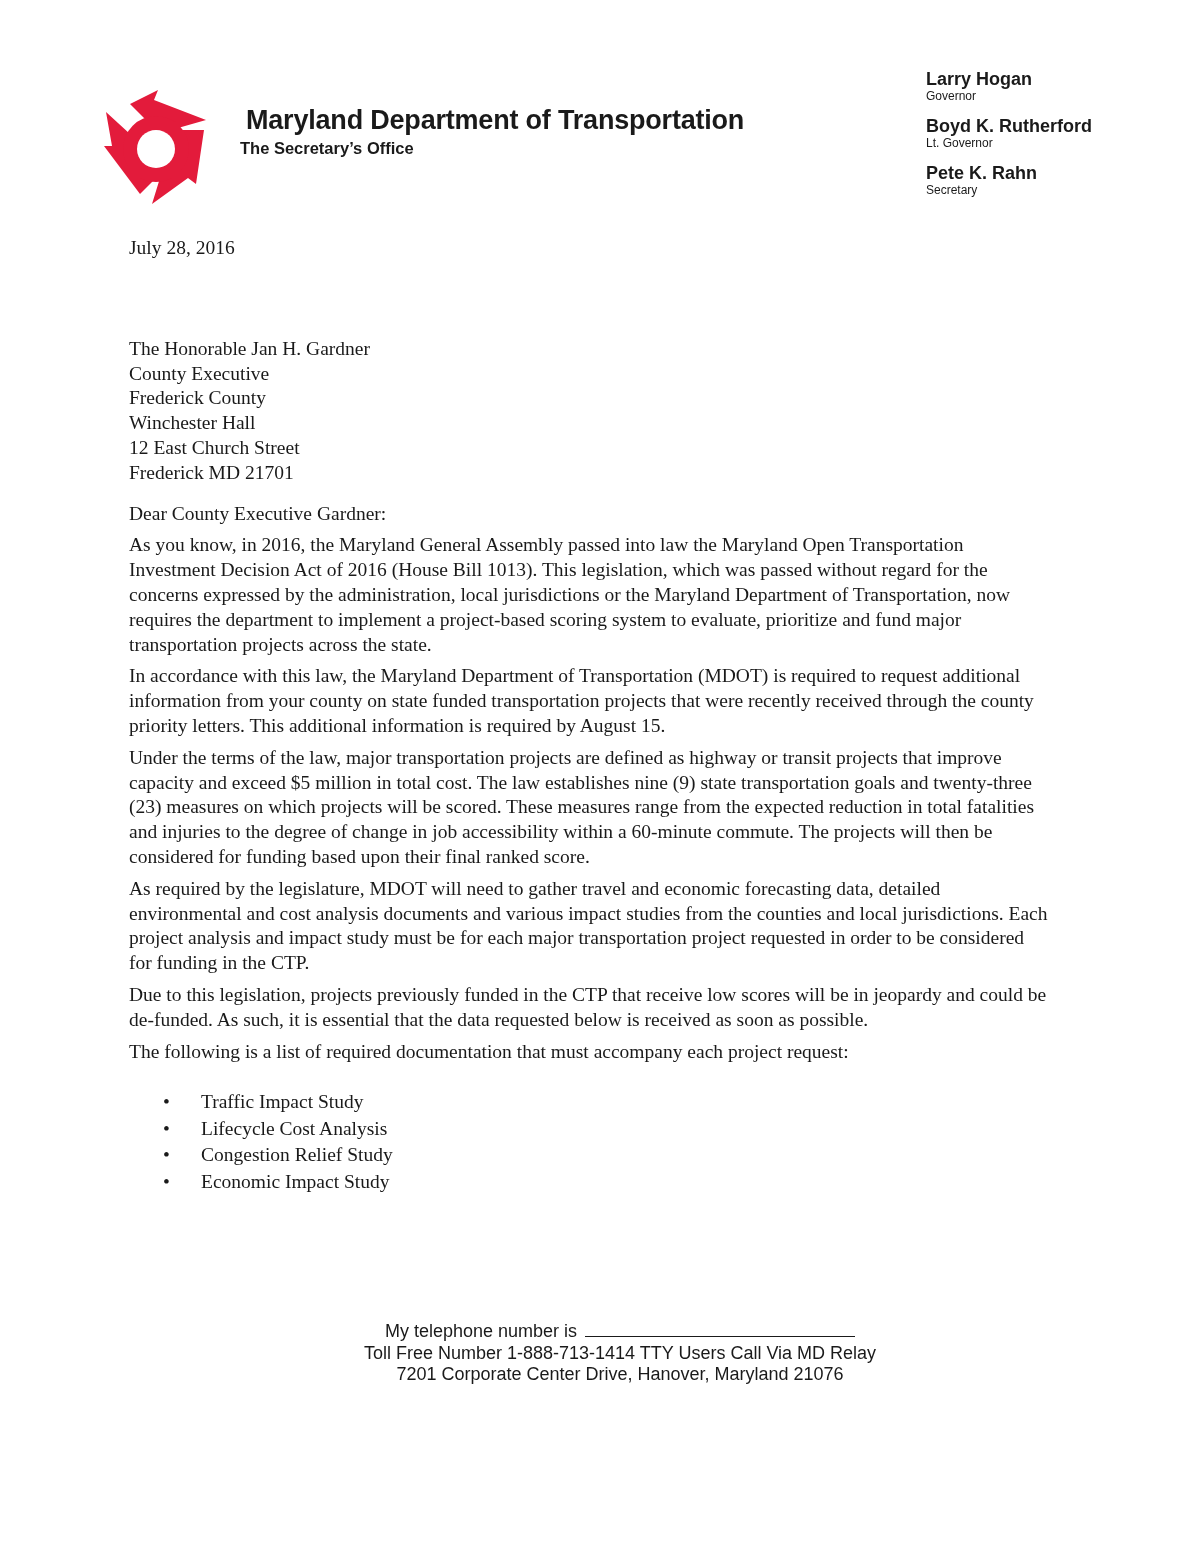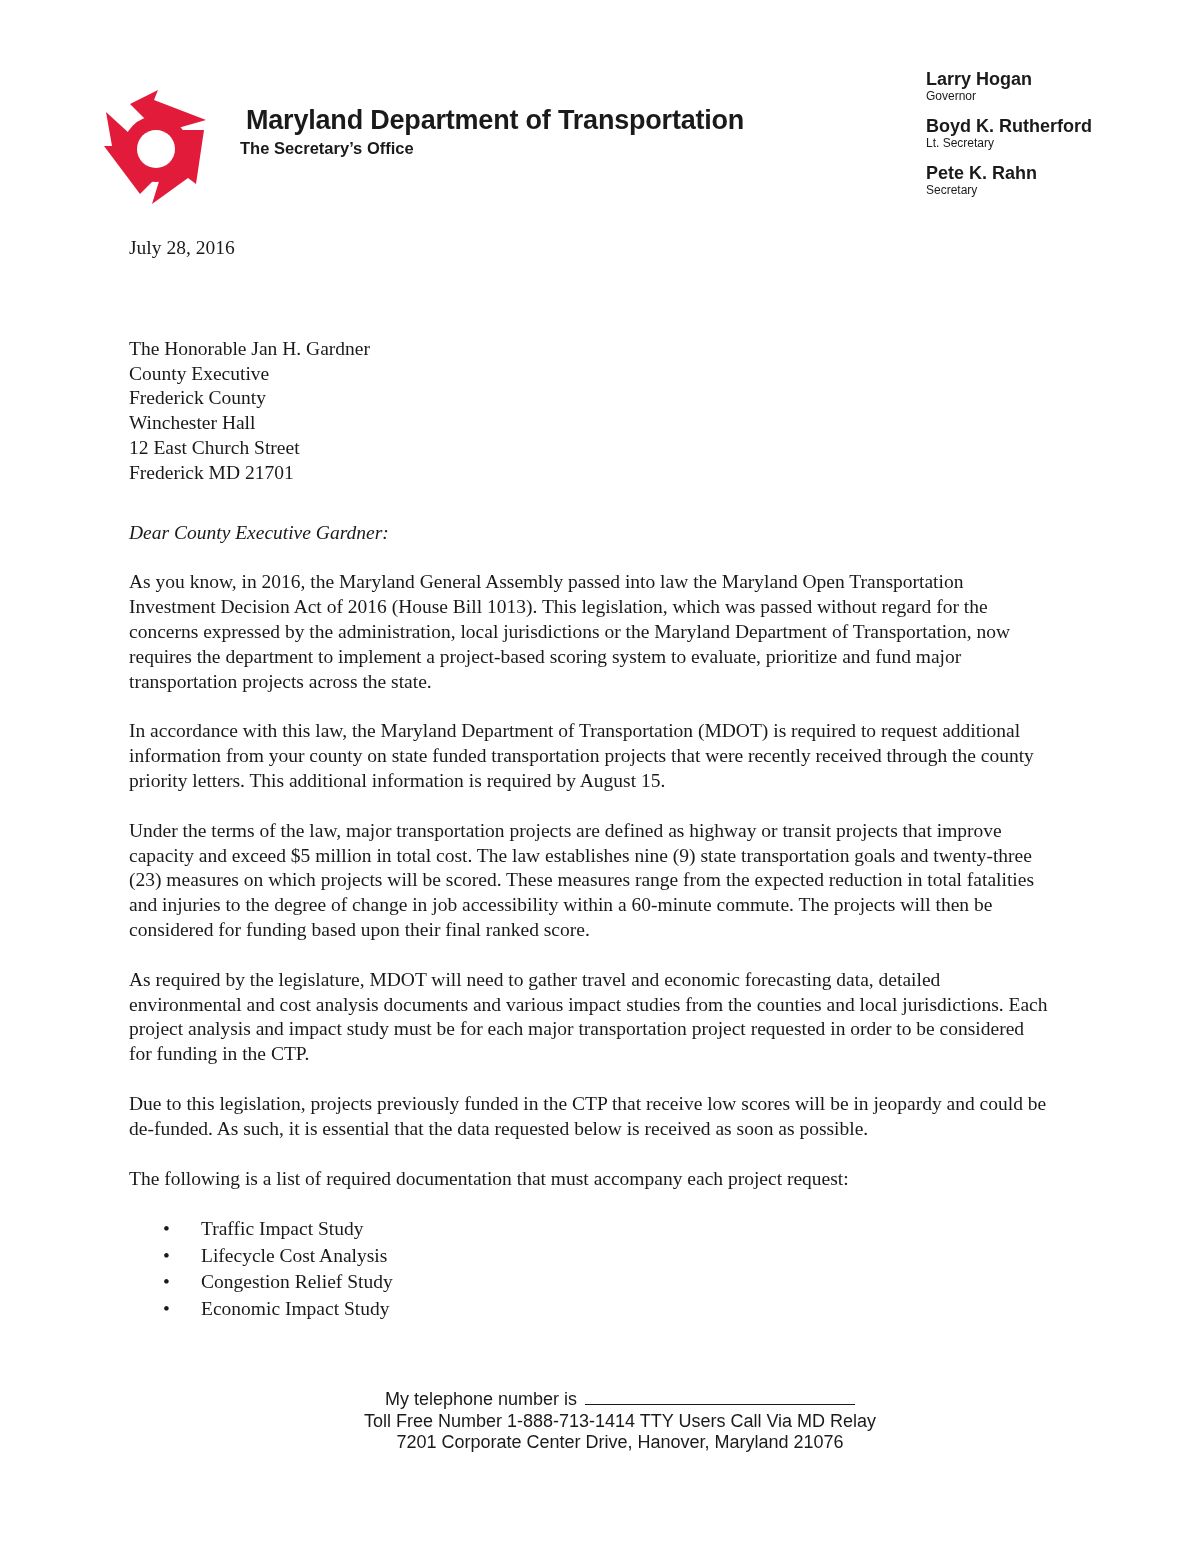--- a/index.html
+++ b/index.html
@@ -67,44 +67,44 @@
       width: 920px;
       font-family: "Liberation Serif", serif;
       font-size: 19.5px;
       line-height: 24.8px;
     }
     .date { margin: 0; }
     .address {
       margin-top: 76px;
     }
     .address div { margin: 0; }
-    .salutation { margin-top: 35px; font-style: italic; }
+    .salutation { margin-top: 16px; }
     .para {
-      margin: 25px 0 0 0;
+      margin: 7px 0 0 0;
     }
     .doc-list {
       list-style: none;
       margin: 25px 0 0 0;
       padding: 0 0 0 34px;
       line-height: 26.5px;
     }
     .doc-list li {
       position: relative;
       padding-left: 38px;
     }
     .doc-list li .bullet {
       position: absolute;
       left: 0;
       top: 0;
     }
     .footer {
       position: absolute;
       left: 300px;
       width: 640px;
-      top: 1388px;
+      top: 1320px;
       text-align: center;
       font-family: "Liberation Sans", sans-serif;
       font-size: 18px;
       line-height: 21.5px;
     }
     .phone-blank {
       display: inline-block;
       width: 270px;
       border-bottom: 1.5px solid #1a1a1a;
       height: 16px;
@@ -135,21 +135,21 @@
   <div class="org-sub">The Secretary’s Office</div>
 </div>
 
 <div class="officials">
   <div class="official">
     <div class="official-name">Larry Hogan</div>
     <div class="official-title">Governor</div>
   </div>
   <div class="official">
     <div class="official-name">Boyd K. Rutherford</div>
-    <div class="official-title">Lt. Secretary</div>
+    <div class="official-title">Lt. Governor</div>
   </div>
   <div class="official">
     <div class="official-name">Pete K. Rahn</div>
     <div class="official-title">Secretary</div>
   </div>
 </div>
 
 <div class="letter">
   <div class="date">July 28, 2016</div>
 

